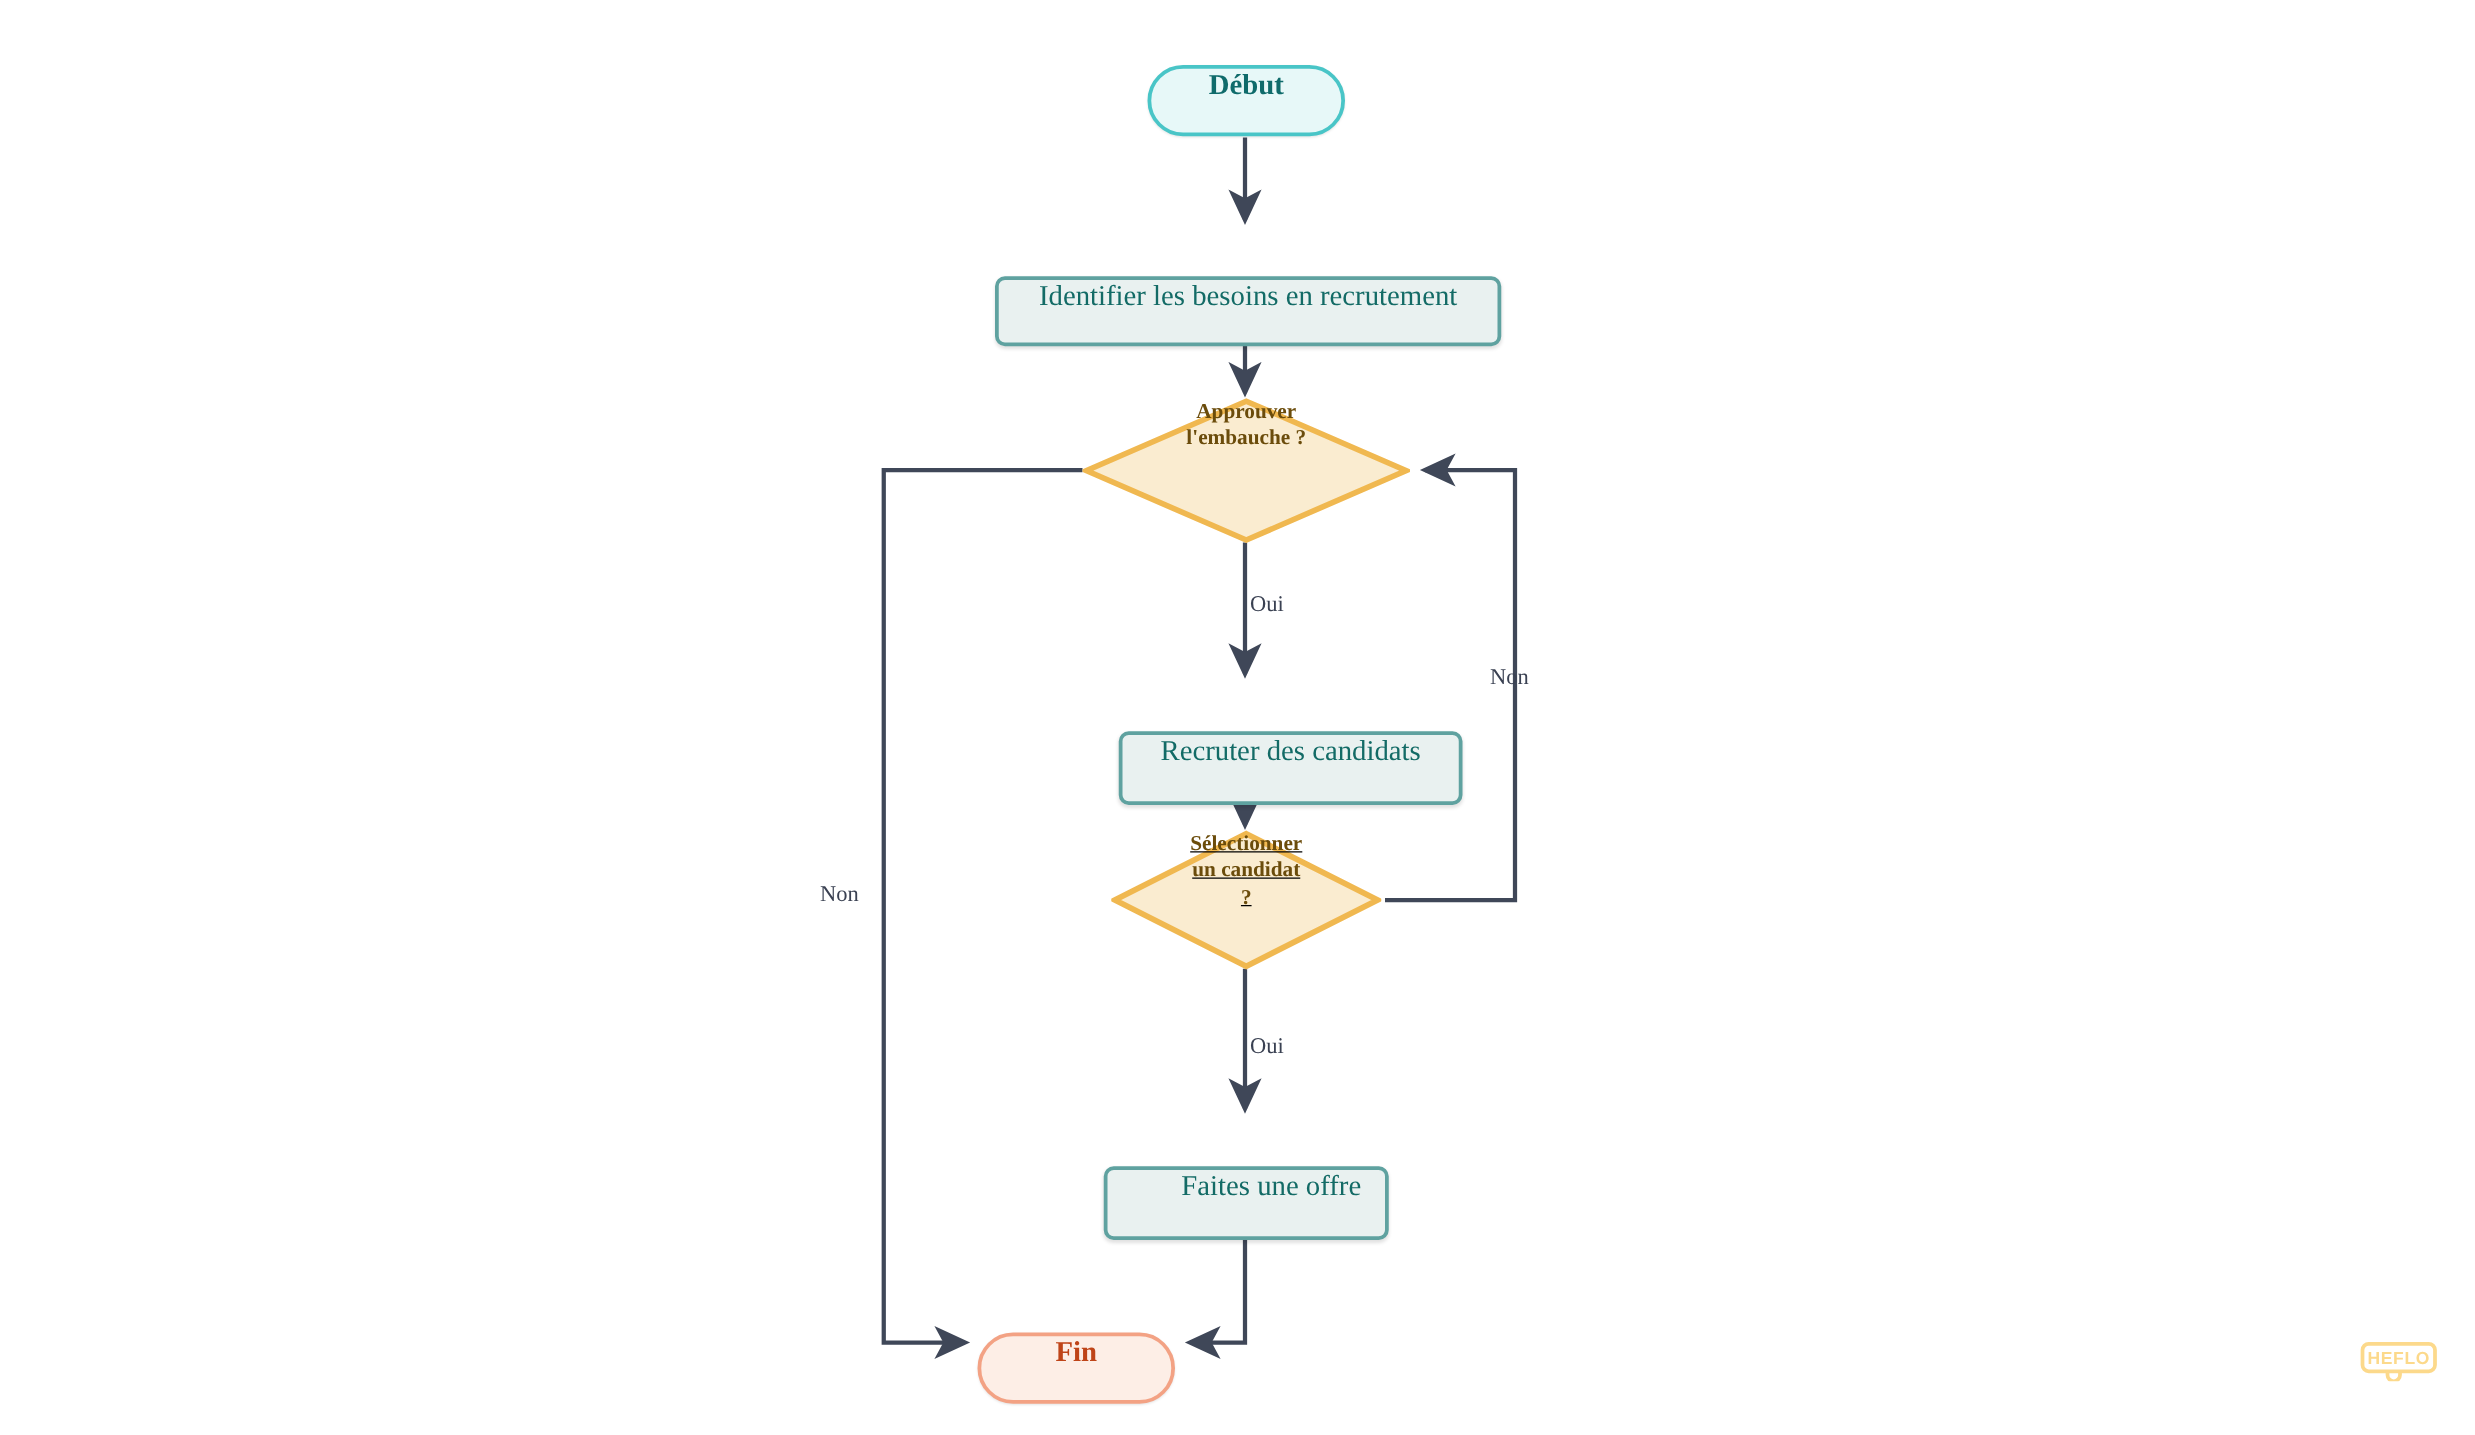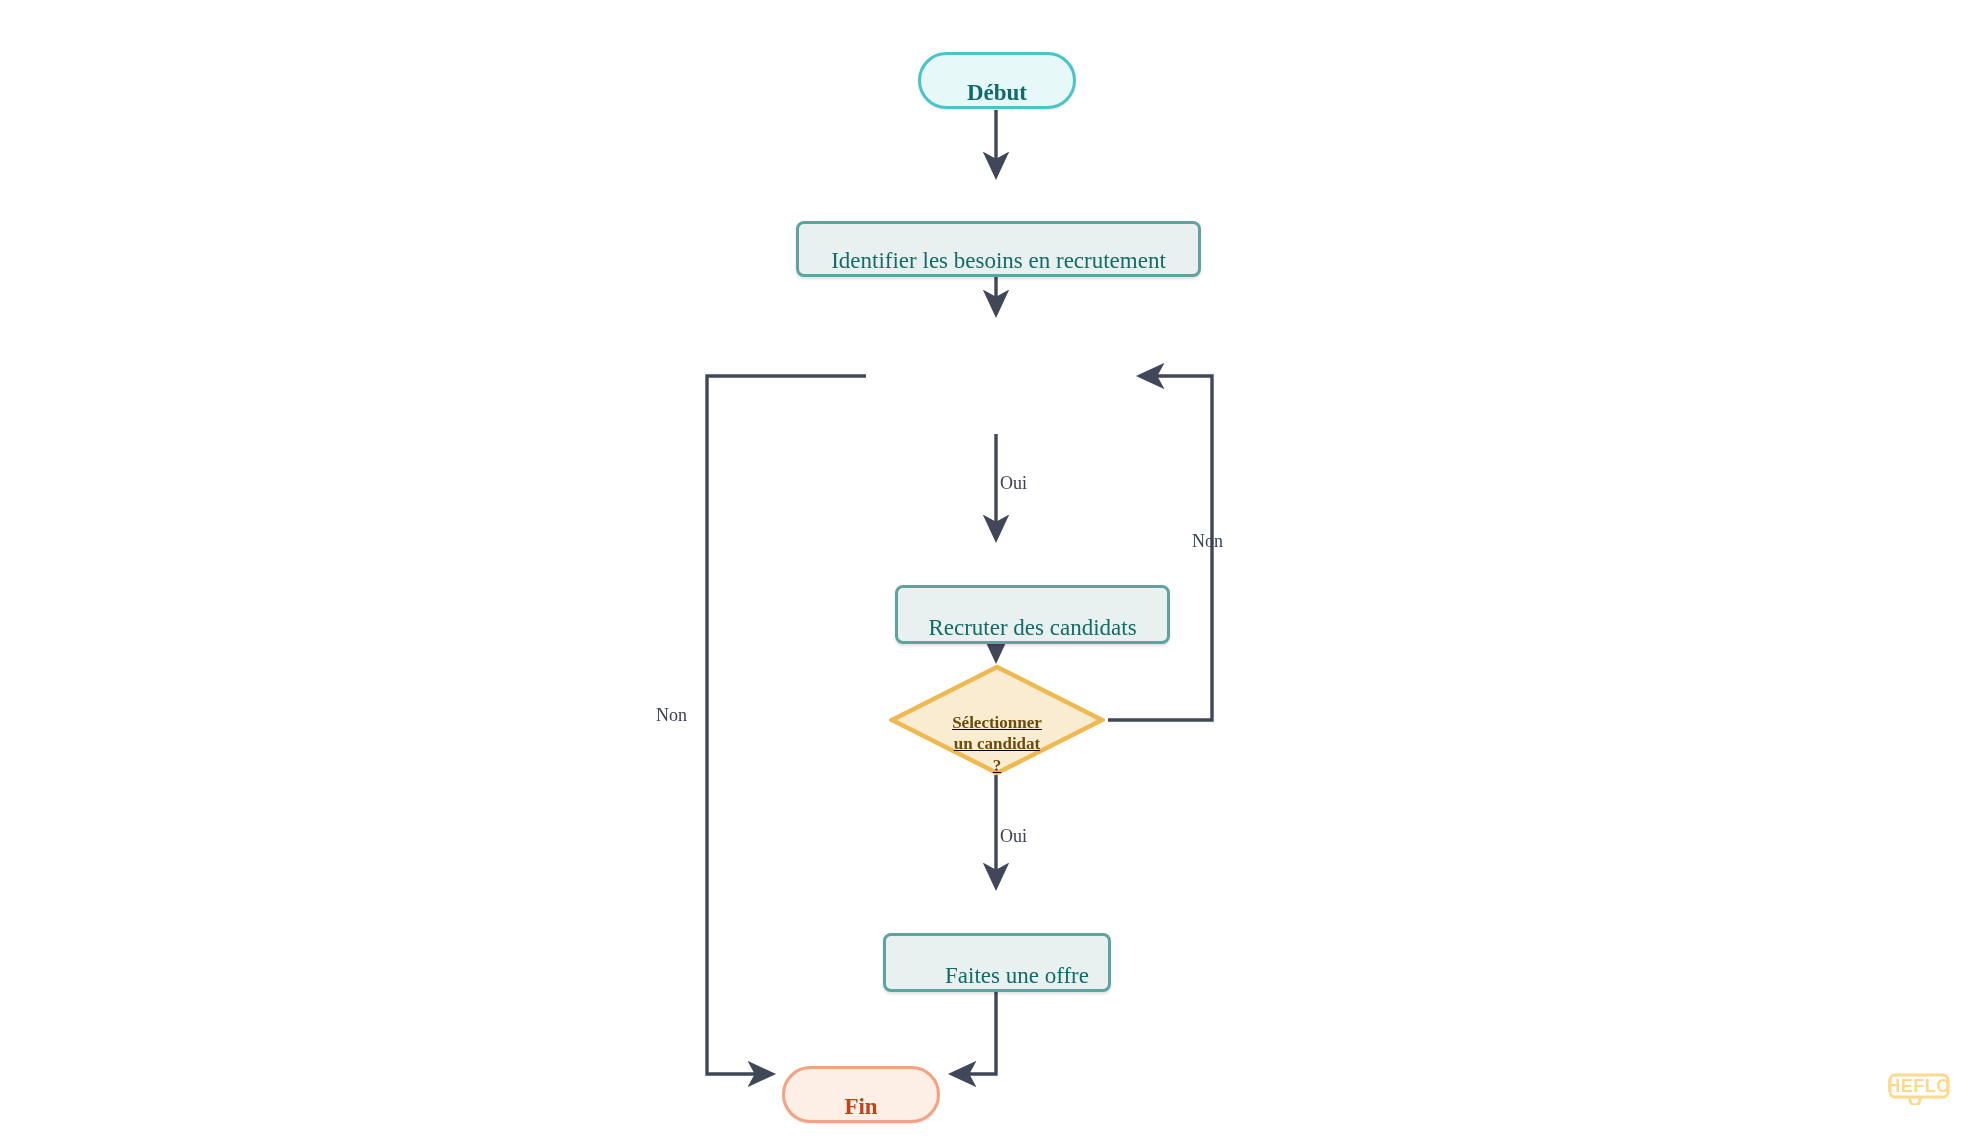--- a/index.html
+++ b/index.html
@@ -22,21 +22,21 @@
     position: absolute;
     left: 0;
     top: 0;
     width: 1980px;
     height: 1148px;
   }
   .node {
     position: absolute;
     box-sizing: border-box;
     display: flex;
-    align-items: flex-end;
+    align-items: flex-start;
     justify-content: center;
     text-align: center;
   }
 
   
   .term-start {
     border: 3px solid #49c5c7;
     background: #e7f8f8;
     border-radius: 999px;
     color: #0f6b6b;
@@ -98,21 +98,21 @@
   }
   .wm-text {
     position: absolute;
     left: 0; top: 0;
     width: 62px;
     height: 26px;
     display: flex;
     align-items: center;
     justify-content: center;
     font-family: "Liberation Sans", sans-serif;
-    font-size: 18px;
+    font-size: 14px;
     font-weight: bold;
     letter-spacing: 0.5px;
     color: #fcd98b;
   }
 </style>
 </head>
 <body>
 
 <div id="canvas">
 
@@ -143,20 +143,29 @@
   </svg>
 
   <div class="node term-start" style="left:918px; top:52px; width:158px; height:57px;">
     <span>Début</span>
   </div>
 
   <div class="node task" style="left:796px; top:181px; width:405px; height:56px;">
     <span>Identifier les besoins en recrutement</span>
   </div>
 
+  <div class="node gateway" style="left:866px; top:318px; width:262px; height:117px;">
+    <svg class="dia-svg" width="262" height="117" viewBox="0 0 262 117" xmlns="http://www.w3.org/2000/svg">
+      <polygon points="131,3 259,58.5 131,114 3,58.5" fill="#faecd0" stroke="#f0b850" stroke-width="4.5" stroke-linejoin="miter"></polygon>
+    </svg>
+    <div class="dia-label">
+      <div>Approuver</div>
+      <div>l'embauche ?</div>
+    </div>
+  </div>
 
   <div class="node task" style="left:895px; top:545px; width:275px; height:59px;">
     <span>Recruter des candidats</span>
   </div>
 
   <div class="node gateway" style="left:889px; top:664px; width:216px; height:112px;text-decoration:underline;">
     <svg class="dia-svg" width="216" height="112" viewBox="0 0 216 112" xmlns="http://www.w3.org/2000/svg">
       <polygon points="108,3 213,56 108,109 3,56" fill="#faecd0" stroke="#f0b850" stroke-width="4.5" stroke-linejoin="miter"></polygon>
     </svg>
     <div class="dia-label">

